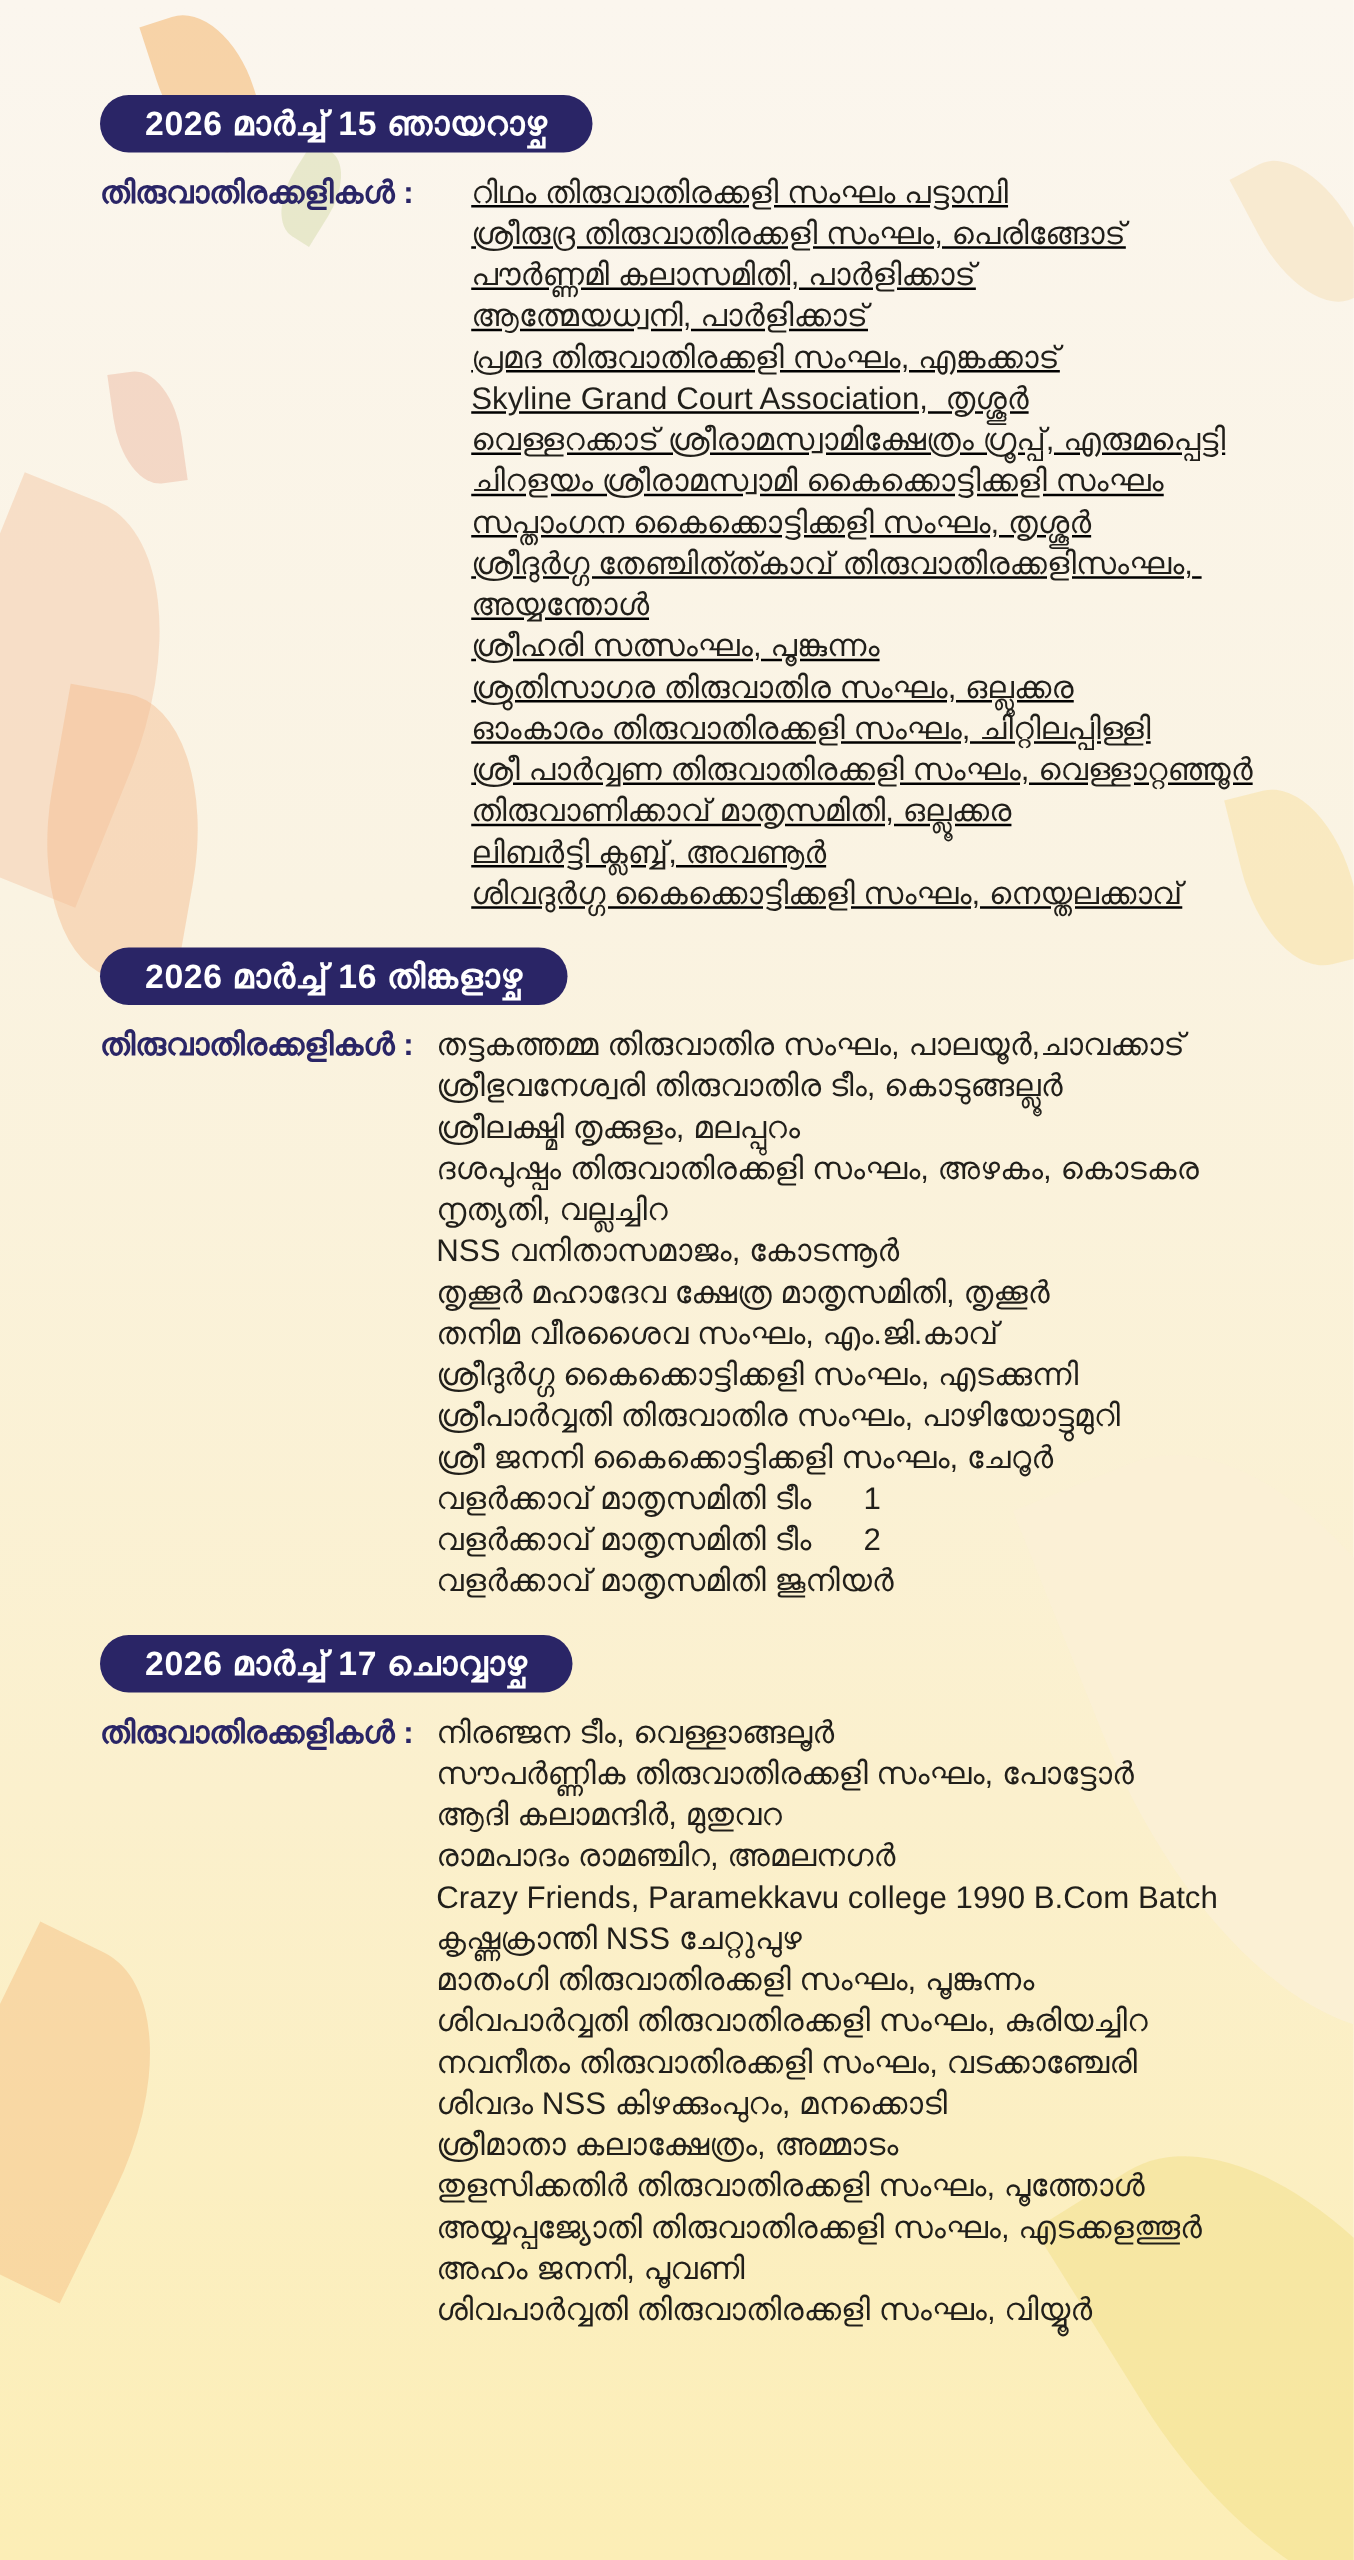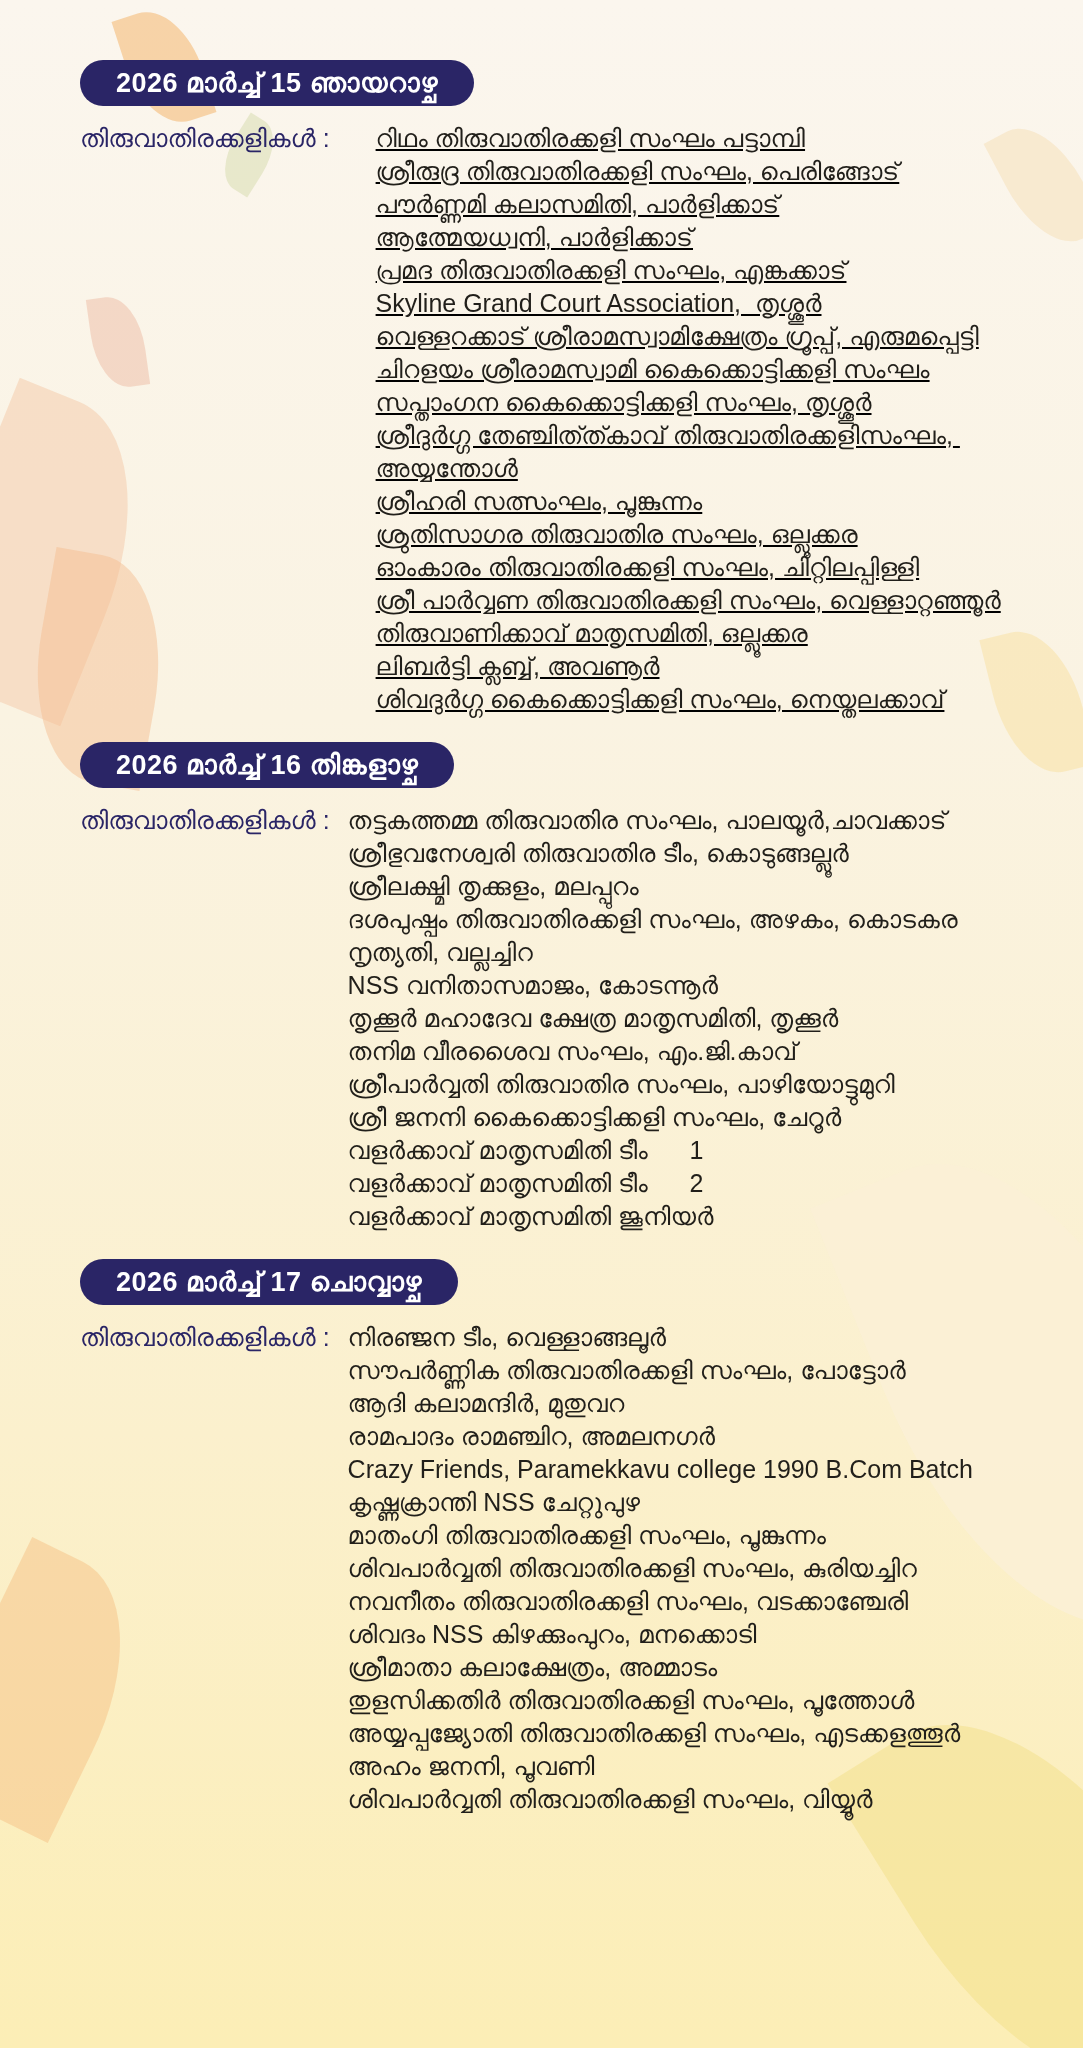--- a/index.html
+++ b/index.html
@@ -16,40 +16,40 @@
   .leaf-2{left:228px;top:118px;width:42px;height:74px;background:rgba(182,198,122,.28);transform:rotate(32deg);}
   .leaf-3{left:-44px;top:398px;width:168px;height:308px;background:rgba(246,215,188,.75);transform:rotate(22deg);}
   .leaf-4{left:36px;top:556px;width:124px;height:226px;background:rgba(243,186,140,.45);transform:rotate(10deg);}
   .leaf-5{left:92px;top:296px;width:52px;height:92px;background:rgba(230,150,120,.30);transform:rotate(-8deg);}
   .leaf-6{left:-34px;top:1556px;width:148px;height:268px;background:rgba(246,196,138,.55);transform:rotate(26deg);}
   .leaf-7{left:896px;top:1140px;width:268px;height:510px;background:rgba(250,240,214,.85);transform:rotate(-22deg);}
   .leaf-8{left:924px;top:1690px;width:230px;height:430px;background:rgba(240,220,122,.40);transform:rotate(-32deg);}
   .leaf-9{left:996px;top:628px;width:84px;height:148px;background:rgba(248,222,150,.45);transform:rotate(-14deg);}
   .leaf-10{left:1010px;top:120px;width:70px;height:130px;background:rgba(246,224,186,.55);transform:rotate(-28deg);}
 
-  .content{position:relative;z-index:1;padding:60px 36px 0 80px;}
+  .content{position:relative;z-index:1;padding:76px 36px 0 80px;}
 
   .section{margin-bottom:26px;}
   .badge{
     display:inline-block;
     background:#2a2566;
     color:#ffffff;
     font-weight:bold;
     font-size:27px;
     line-height:46px;
     padding:0 36px;
     border-radius:24px;
     margin-bottom:16px;
     letter-spacing:.5px;
   }
   .section-body{display:flex;align-items:flex-start;}
   .label{
     flex:0 0 auto;
     color:#2a2566;
-    font-weight:normal;
+    font-weight:bold;
     font-size:25px;
     line-height:33px;
     margin-right:18px;
     white-space:nowrap;
   }
   .entries{flex:1 1 auto;}
   .sec-0 .entries{padding-left:28px;text-decoration:underline;}
   .entry{
     color:#211f1a;
     font-size:25px;
@@ -106,20 +106,21 @@
         <div class="label">തിരുവാതിരക്കളികൾ :</div>
         <div class="entries">
             <div class="entry">തട്ടകത്തമ്മ തിരുവാതിര സംഘം, പാലയൂർ,ചാവക്കാട്</div>
             <div class="entry">ശ്രീഭുവനേശ്വരി തിരുവാതിര ടീം, കൊടുങ്ങല്ലൂർ</div>
             <div class="entry">ശ്രീലക്ഷ്മി തൃക്കുളം, മലപ്പുറം</div>
             <div class="entry">ദശപുഷ്പം തിരുവാതിരക്കളി സംഘം, അഴകം, കൊടകര</div>
             <div class="entry">നൃത്യതി, വല്ലച്ചിറ</div>
             <div class="entry">NSS വനിതാസമാജം, കോടന്നൂർ</div>
             <div class="entry">തൃക്കൂർ മഹാദേവ ക്ഷേത്ര മാതൃസമിതി, തൃക്കൂർ</div>
             <div class="entry">തനിമ വീരശൈവ സംഘം, എം.ജി.കാവ്</div>
+            <div class="entry">ശ്രീദുർഗ്ഗ കൈക്കൊട്ടിക്കളി സംഘം, എടക്കുന്നി</div>
             <div class="entry">ശ്രീപാർവ്വതി തിരുവാതിര സംഘം, പാഴിയോട്ടുമുറി</div>
             <div class="entry">ശ്രീ ജനനി കൈക്കൊട്ടിക്കളി സംഘം, ചേറൂർ</div>
             <div class="entry">വളർക്കാവ് മാതൃസമിതി ടീം      1</div>
             <div class="entry">വളർക്കാവ് മാതൃസമിതി ടീം      2</div>
             <div class="entry">വളർക്കാവ് മാതൃസമിതി ജൂനിയർ</div>
           </div>
       </div>
     </div>
 
     <div class="section sec-2">

